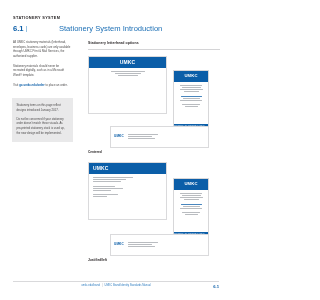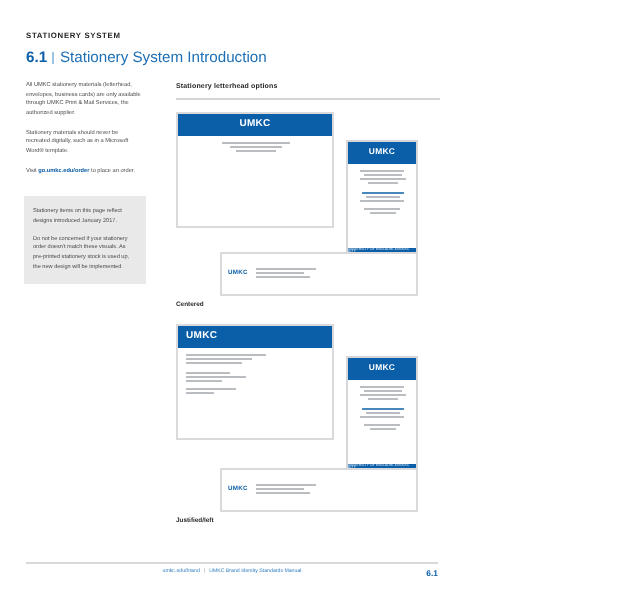--- a/index.html
+++ b/index.html
@@ -18,21 +18,21 @@
     font-size:3.9px;font-weight:bold;letter-spacing:.35px;
     color:#231f20;text-transform:uppercase;line-height:1;
   }
   .sec-title{
     position:absolute;left:13px;top:25px;
     font-size:7.6px;line-height:1;color:#1c6fb5;white-space:nowrap;
   }
   .sec-num{font-weight:bold;color:#0b5ea8;}
   .sec-bar{display:inline-block;width:.6px;height:6px;background:#9bc4e2;
     vertical-align:-1px;margin:0 3.2px 0 2.6px;}
-  .sec-name{color:#1c6fb5;}
+  .sec-name{color:#1c6fb5;margin-left:29px;}
 
   
   .sidebar{position:absolute;left:13px;top:40px;width:58px;}
   .para{
     font-size:2.85px;line-height:1.62;color:#4c4a4b;
     margin:0 0 5.2px 0;text-align:left;
   }
   .para .lnk{color:#0b5ea8;font-weight:bold;}
   .callout{
     position:absolute;left:11.5px;top:98px;width:61px;

